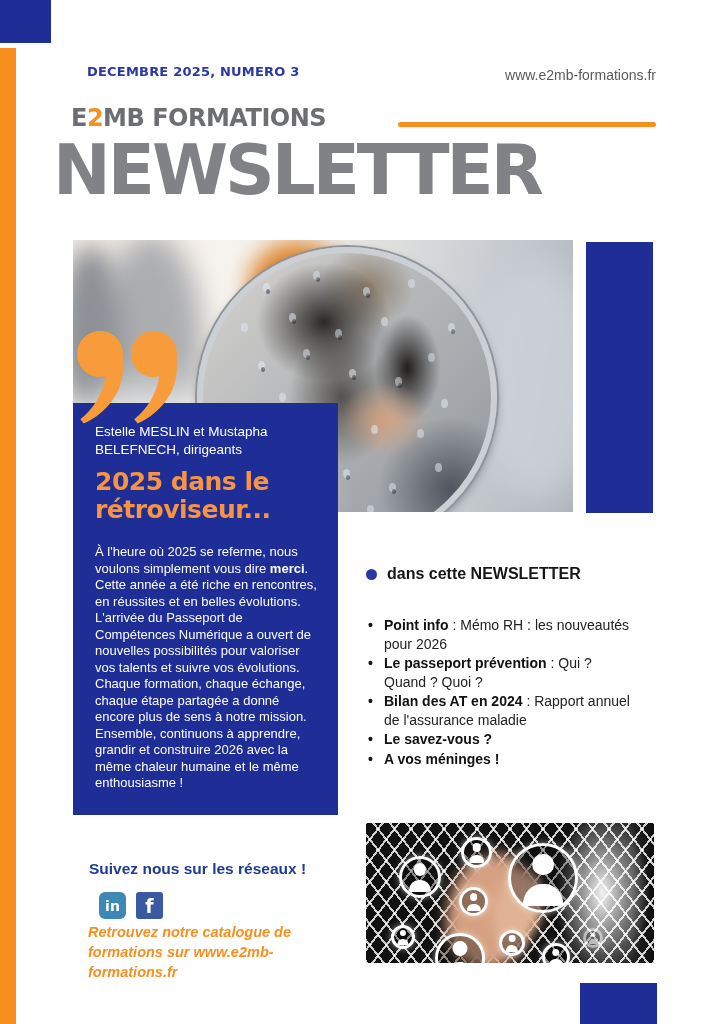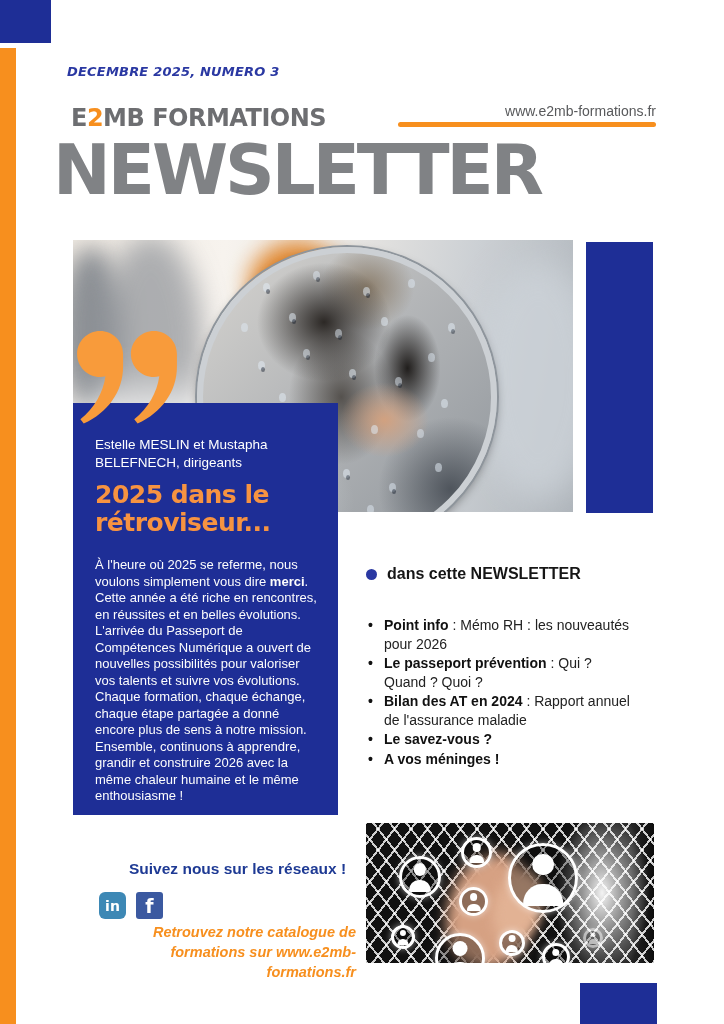--- a/index.html
+++ b/index.html
@@ -11,23 +11,23 @@
   html,body{background:#fff;}
   .page{position:relative;width:724px;height:1024px;background:#fff;overflow:hidden;
         font-family:"Liberation Sans",sans-serif;}
 
   
   .corner-square{position:absolute;left:0;top:0;width:51px;height:43px;background:var(--blue);}
   .left-bar{position:absolute;left:0;top:48px;width:16px;height:976px;background:var(--orange);}
   .br-rect{position:absolute;left:580px;top:983px;width:77px;height:41px;background:var(--blue);}
 
   
-  .issue{position:absolute;left:67px;top:64px;font-family:"DejaVu Sans",sans-serif;
-         font-size:13px;font-weight:bold;letter-spacing:.2px;color:#2a38a2;font-style:italic;}
-  .website{position:absolute;right:68px;top:67px;font-size:14px;color:var(--text-gray);margin-top:36px;}
+  .issue{position:absolute;left:87px;top:64px;font-family:"DejaVu Sans",sans-serif;
+         font-size:13px;font-weight:bold;letter-spacing:.2px;color:#2a38a2;}
+  .website{position:absolute;right:68px;top:67px;font-size:14px;color:var(--text-gray);}
   .brand{position:absolute;left:71px;top:104px;font-family:"DejaVu Sans",sans-serif;
          font-size:24px;font-weight:bold;color:var(--brand-gray);letter-spacing:-.5px;}
   .brand .accent{color:var(--orange);}
   .orange-line{position:absolute;left:398px;top:122px;width:258px;height:5px;
                border-radius:3px;background:var(--orange);}
   .title{position:absolute;left:53px;top:136px;font-family:"DejaVu Sans",sans-serif;
          font-size:69px;font-weight:bold;letter-spacing:-3px;line-height:1;color:var(--title-gray);}
 
   
   .photo{position:absolute;left:73px;top:240px;width:500px;height:272px;overflow:hidden;z-index:1;
@@ -70,21 +70,21 @@
      97px 210px 0 rgba(15,25,40,.45),143px 222px 0 rgba(15,25,40,.4),189px 236px 0 rgba(15,25,40,.45);}
 
   .right-bar{position:absolute;left:586px;top:242px;width:67px;height:271px;background:var(--blue);}
 
   
   .quote-mark{position:absolute;left:77px;top:331px;z-index:3;}
   .quote-mark svg path{fill:var(--orange-soft);}
 
   
   .quote-box{position:absolute;left:73px;top:403px;width:265px;height:412px;background:var(--blue);
-             padding:33px 21px 0 22px;z-index:2;color:#fff;}
+             padding:20px 21px 0 22px;z-index:2;color:#fff;}
   .authors{font-size:13.5px;line-height:1.35;color:#fff;}
   .box-heading{margin-top:9px;font-family:"DejaVu Sans",sans-serif;font-size:25px;line-height:1.12;
                font-weight:bold;color:#f79341;letter-spacing:-.5px;}
   .box-body{margin-top:20px;font-size:13px;line-height:1.27;color:#fdfdfd;}
   .box-body b{font-weight:bold;}
 
   
   .toc-heading{position:absolute;left:366px;top:565px;display:flex;align-items:center;gap:10px;}
   .toc-dot{width:11px;height:11px;border-radius:50%;background:#2a38a2;flex:0 0 auto;}
   .toc-heading-text{font-family:"Liberation Sans",sans-serif;font-size:16px;font-weight:bold;color:var(--ink);}
@@ -107,27 +107,27 @@
   .picon{position:absolute;border:3px solid #fff;border-radius:50%;background:rgba(8,8,8,.35);
          box-shadow:0 0 7px rgba(255,255,255,.55);}
   .picon::before{content:"";position:absolute;left:50%;top:12%;width:34%;height:34%;
                  transform:translateX(-50%);background:#fff;border-radius:50%;}
   .picon::after{content:"";position:absolute;left:50%;bottom:7%;width:62%;height:34%;
                 transform:translateX(-50%);background:#fff;
                 border-radius:48% 48% 10% 10% / 90% 90% 12% 12%;}
 
   
   .social-heading{position:absolute;left:89px;top:860px;font-family:"Liberation Sans",sans-serif;
-                  font-size:15.5px;font-weight:bold;color:var(--navy-text);margin-left:40px;}
+                  font-size:15.5px;font-weight:bold;color:var(--navy-text);}
   .sicon{position:absolute;width:27px;height:27px;display:flex;align-items:center;justify-content:center;
          color:#fff;font-family:"DejaVu Sans",sans-serif;font-weight:bold;cursor:pointer;}
   .linkedin{left:99px;top:892px;background:var(--linkedin-blue);border-radius:6px;font-size:14px;}
   .facebook{left:136px;top:892px;background:var(--facebook-blue);border-radius:3px;font-size:19px;}
   .catalog{position:absolute;left:88px;top:922px;width:268px;font-size:14.5px;font-weight:bold;
-           font-style:italic;line-height:1.38;color:var(--orange);text-align:right;}
+           font-style:italic;line-height:1.38;color:var(--orange);}
 </style>
 </head>
 <body>
 
 <div class="page">
 
   <div class="corner-square"></div>
   <div class="left-bar"></div>
   <div class="br-rect"></div>
 

